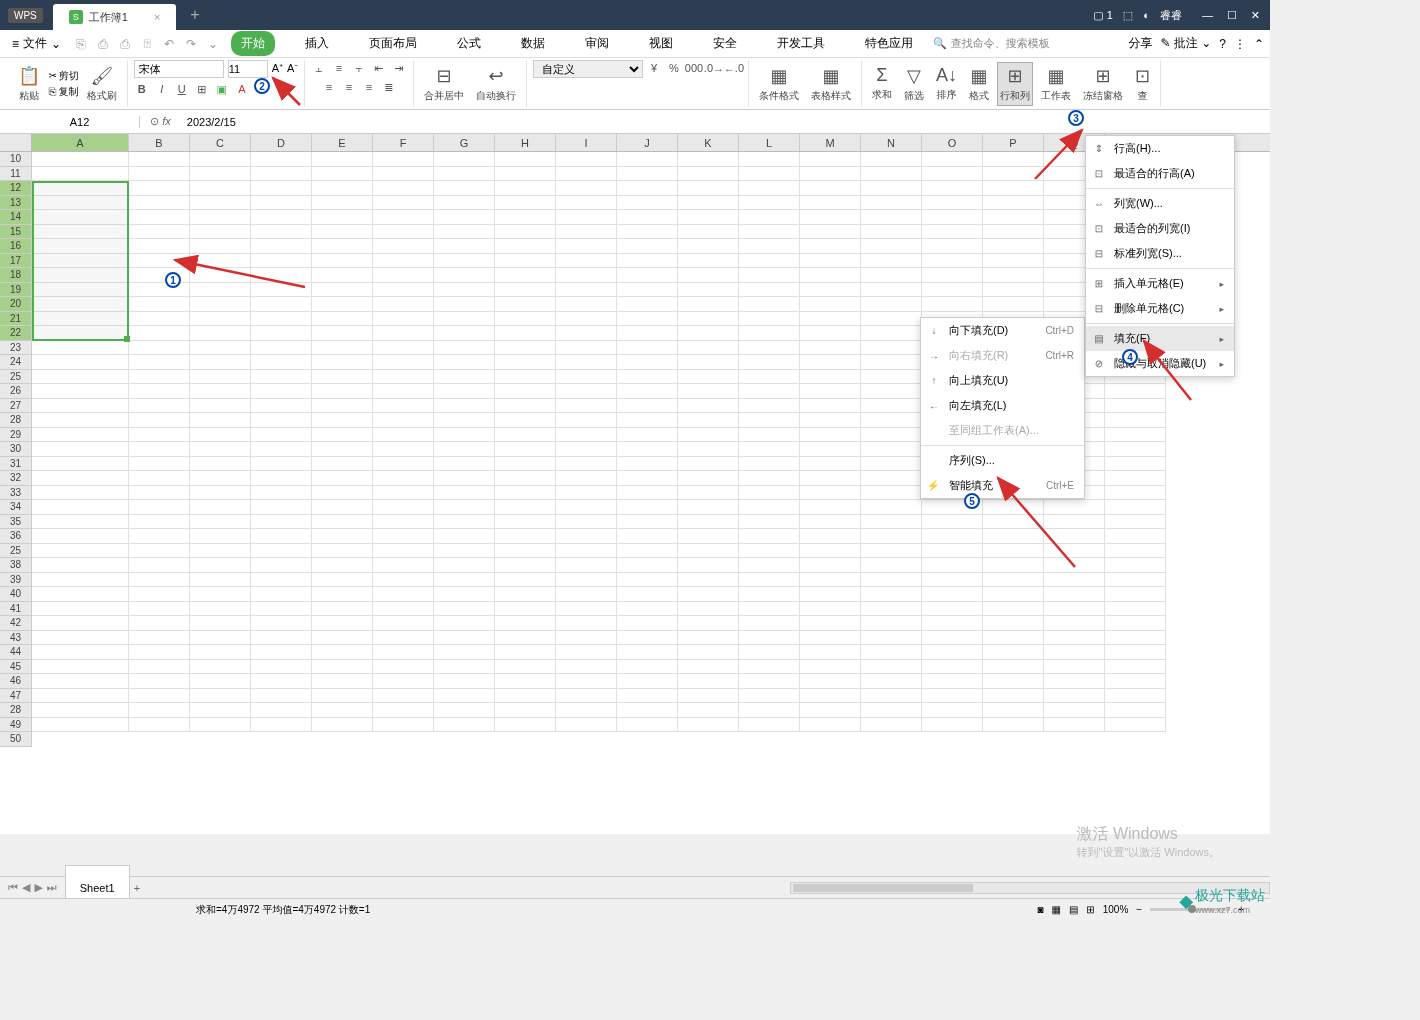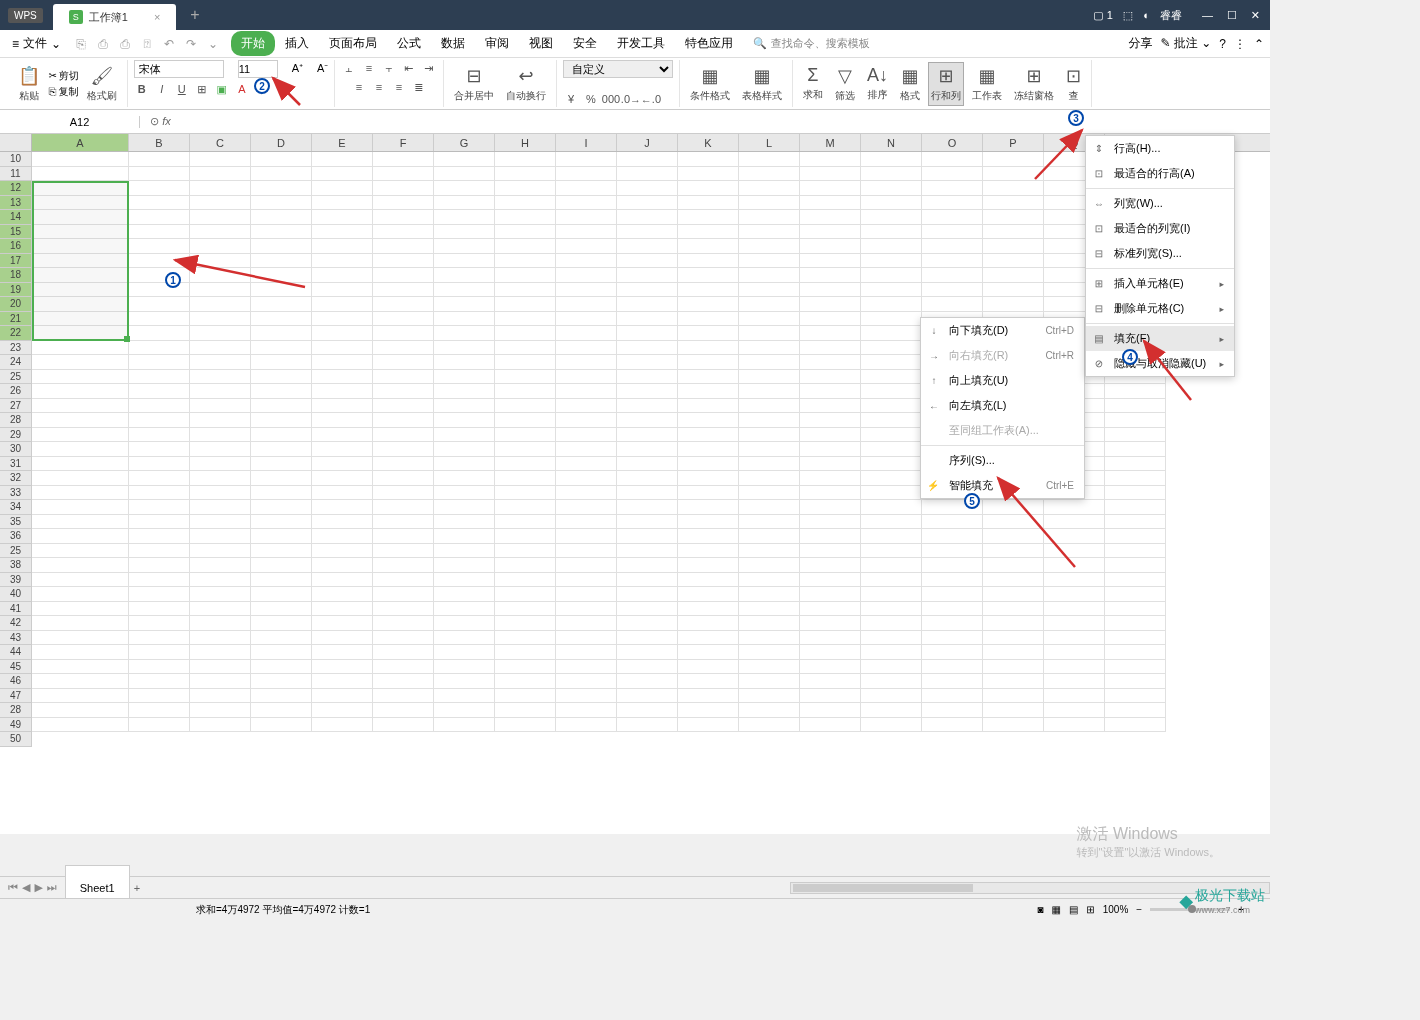--- a/index.html
+++ b/index.html
@@ -14,21 +14,21 @@
 .tab-close { margin-left: 20px; color: #999; }
 .tab-add { color: #aaa; margin-left: 10px; font-size: 16px; }
 .titlebar-right { margin-left: auto; display: flex; align-items: center; gap: 10px; padding-right: 10px; }
 .win-controls { display: flex; gap: 14px; margin-left: 10px; }
 
 
 .menubar { height: 28px; background: #fff; border-bottom: 1px solid #ddd; display: flex; align-items: center; font-size: 12px; padding: 0 6px; }
 .menu-file { display: flex; align-items: center; gap: 4px; padding: 2px 6px; }
 .menu-icons { display: flex; gap: 6px; margin-left: 6px; }
 .menu-icon { width: 16px; height: 16px; opacity: 0.6; display: flex; align-items: center; justify-content: center; font-size: 12px; color: #555; }
-.menu-tabs { display: flex; gap: 0; margin-left: 10px; text-align: right; }
+.menu-tabs { display: flex; gap: 20px; margin-left: 10px; text-align: right; }
 .menu-tab { padding: 4px 10px; cursor: pointer; }
 .menu-tab.active { background: #4caf50; color: #fff; border-radius: 10px; }
 .search-box { margin-left: 10px; display: flex; align-items: center; gap: 4px; color: #888; font-size: 11px; }
 .menubar-right { margin-left: auto; display: flex; align-items: center; gap: 8px; font-size: 12px; }
 
 
 .ribbon { height: 52px; background: #fff; border-bottom: 1px solid #ccc; display: flex; align-items: center; padding: 2px 8px; font-size: 11px; }
 .ribbon-group { display: flex; align-items: center; gap: 4px; padding: 0 6px; border-right: 1px solid #e5e5e5; height: 100%; }
 .ribbon-big { display: flex; flex-direction: column; align-items: center; gap: 2px; padding: 0 4px; font-size: 10px; color: #444; }
 .ribbon-big .ic { font-size: 18px; color: #555; }
@@ -163,21 +163,21 @@
     <div class="ribbon-mini">
       <span>✂ <span>剪切</span></span>
       <span>⎘ <span>复制</span></span>
     </div>
     <div class="ribbon-big">
         <span class="ic">🖌</span>
         <span>格式刷</span>
       </div>
   </div>
   <div class="ribbon-group" style="flex-direction:column; gap:3px; align-items:flex-start;">
-    <div style="display:flex; gap:14px;">
+    <div style="display:flex; gap:4px;">
       <input class="font-select" value="宋体" style="">
       <input class="font-size-select" value="11" style="">
       <span class="b">A⁺</span>
       <span class="b">A⁻</span>
     </div>
     <div class="btn-row">
       <span class="b">
           <b>B</b>
         </span>
       <span class="b">
@@ -210,21 +210,21 @@
   <div class="ribbon-group">
     <div class="ribbon-big">
         <span class="ic">⊟</span>
         <span>合并居中</span>
       </div>
     <div class="ribbon-big">
         <span class="ic">↩</span>
         <span>自动换行</span>
       </div>
   </div>
-  <div class="ribbon-group" style="flex-direction:column; gap:13px; align-items:flex-start;">
+  <div class="ribbon-group" style="flex-direction:row; gap:3px; align-items:flex-start;">
     <select class="font-select" style="width:110px;"><option>自定义</option></select>
     <div class="btn-row">
       <span class="b">¥</span>
       <span class="b">%</span>
       <span class="b">000</span>
       <span class="b">.0→</span>
       <span class="b">←.0</span>
     </div>
   </div>
   <div class="ribbon-group">
@@ -271,20 +271,21 @@
         <span>查</span>
       </div>
   </div>
 </div>
 
 <div class="formulabar">
   <div class="name-box">A12</div>
   <div class="fx-area">
     <span>⊙ <i>fx</i></span>
   </div>
+  <div class="formula-input">2023/2/15</div>
 </div>
 
 <div class="grid-container">
   <div style="position:absolute; left:0; top:0; width:32px; height:18px; background:#e8e8e8; border-right:1px solid #bbb; border-bottom:1px solid #bbb;"></div>
   <div class="col-headers">
     <div class="col-h col-a-wide sel">A</div>
     <div class="col-h">B</div>
     <div class="col-h">C</div>
     <div class="col-h">D</div>
     <div class="col-h">E</div>

